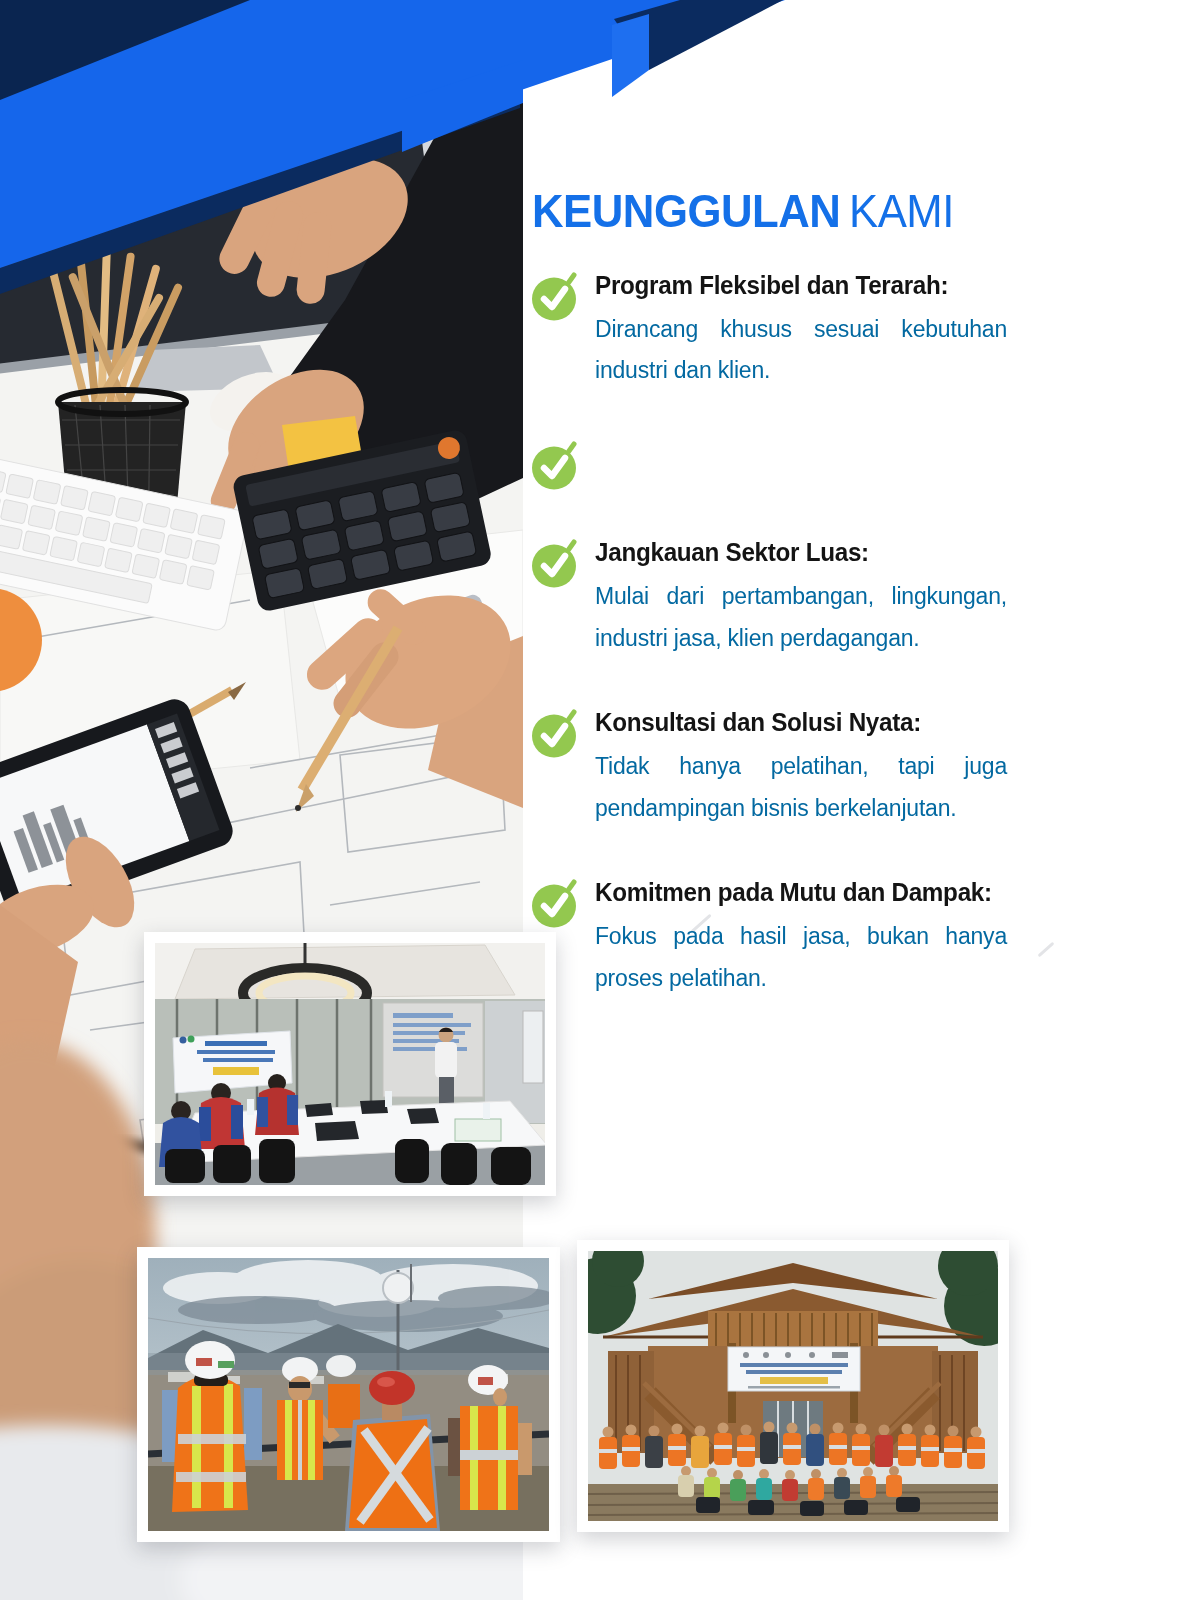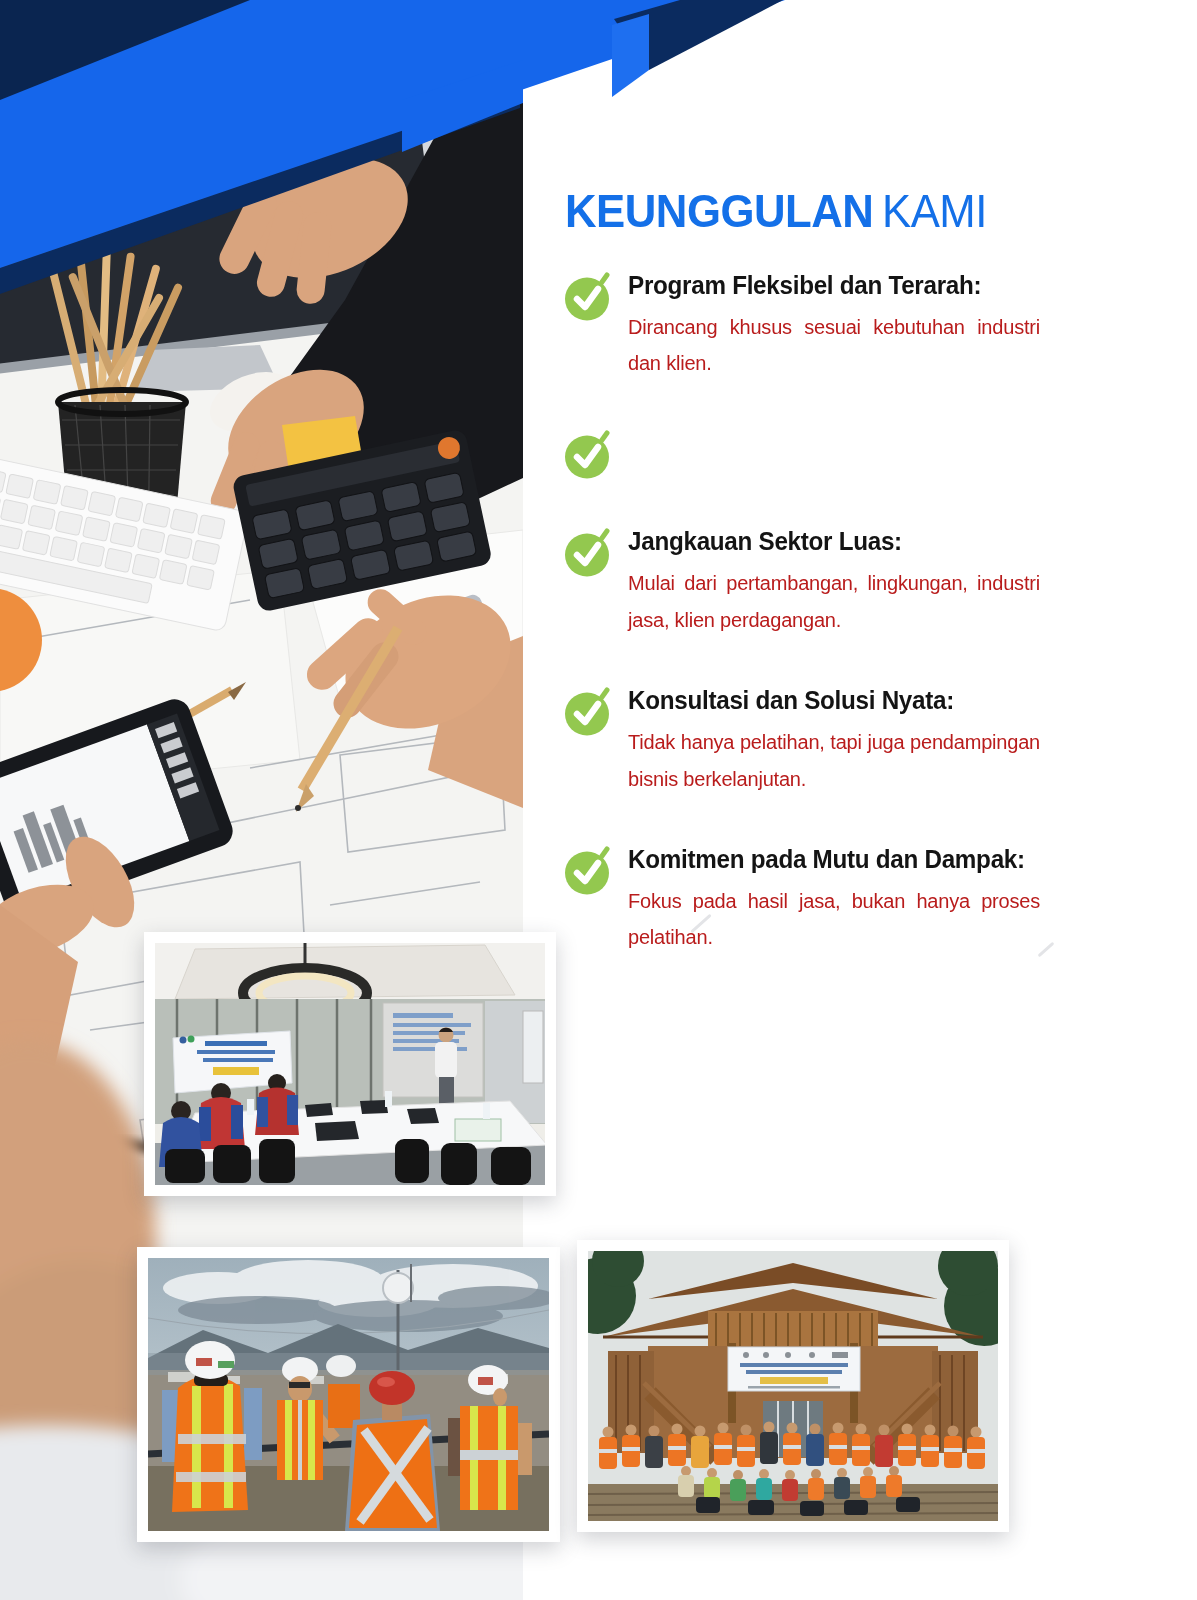--- a/index.html
+++ b/index.html
@@ -4,32 +4,32 @@
 <style>
   html,body{margin:0;padding:0;background:#ffffff;}
   .page{position:relative;width:1197px;height:1600px;background:#ffffff;overflow:hidden;
         font-family:"Liberation Sans",sans-serif;}
   
   .desk-photo{position:absolute;left:0;top:0;width:523px;height:1600px;z-index:1;}
   .desk-photo svg{display:block;width:523px;height:1600px;}
   
   .banner{position:absolute;left:0;top:0;width:1197px;height:300px;z-index:3;pointer-events:none;}
   
-  .content{position:absolute;left:565px;top:186px;width:480px;z-index:2;}
+  .content{position:absolute;left:532px;top:186px;width:480px;z-index:2;}
   h1.title{margin:0;font-size:46px;line-height:1.1;color:#1470E8;white-space:nowrap;
            transform:scaleX(.95);transform-origin:left center;letter-spacing:-.5px;}
   h1.title .b{font-weight:800;}
   h1.title .l{font-weight:300;margin-left:9px;}
   .items{margin-top:34px;}
   .item{display:flex;gap:16px;margin-bottom:48px;}
   .check{flex:0 0 47px;width:47px;height:50px;}
   .itxt{width:412px;}
   .ititle{font-size:25px;font-weight:700;color:#141414;letter-spacing:-.3px;margin-bottom:9px;
           transform:scaleX(.97);transform-origin:left center;white-space:nowrap;}
-  .ibody{font-size:20px;line-height:1.82;color:#b91c1c;text-align:justify;letter-spacing:-.2px;}
+  .ibody{font-size:23px;line-height:1.82;color:#0369a1;text-align:justify;letter-spacing:-.2px;}
   
   .polaroid{position:absolute;background:#ffffff;padding:11px;z-index:2;
             box-shadow:0 7px 20px rgba(40,45,60,.22);}
   .polaroid svg{display:block;}
   .ph-meeting{left:144px;top:932px;}
   .ph-site{left:137px;top:1247px;}
   .ph-group{left:577px;top:1240px;}
   .slash{position:absolute;height:3px;background:#e3e4e7;z-index:2;border-radius:2px;}
   .slash1{left:688px;top:922px;width:26px;transform:rotate(-42deg);}
   .slash2{left:1036px;top:948px;width:20px;transform:rotate(-42deg);}

